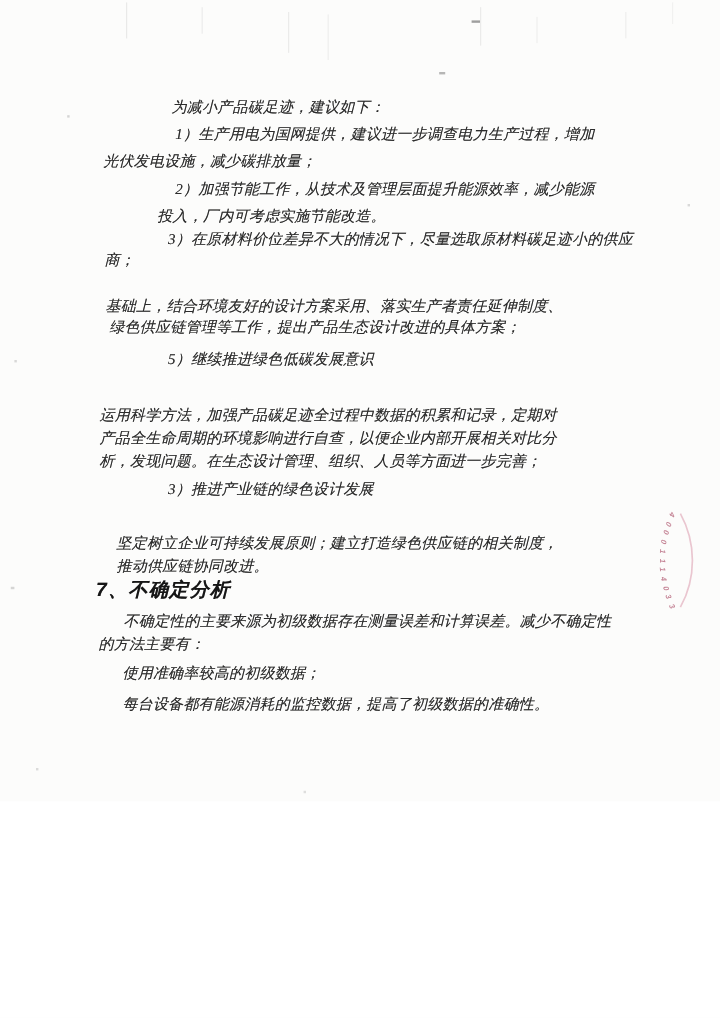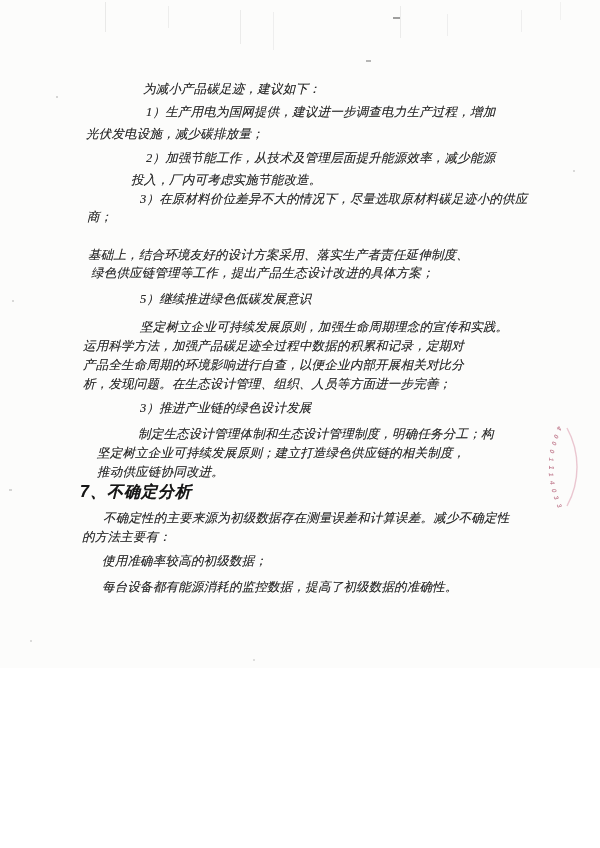--- a/index.html
+++ b/index.html
@@ -53,26 +53,24 @@
   <div class="line" style="left:143px; top:82px;">为减小产品碳足迹，建议如下：</div>
   <div class="line" style="left:146px; top:105px;">1）生产用电为国网提供，建议进一步调查电力生产过程，增加</div>
   <div class="line" style="left:86px;  top:127px;">光伏发电设施，减少碳排放量；</div>
   <div class="line" style="left:146px; top:151px;">2）加强节能工作，从技术及管理层面提升能源效率，减少能源</div>
   <div class="line" style="left:87px;  top:173px;margin-left:44px;">投入，厂内可考虑实施节能改造。</div>
   <div class="line" style="left:140px; top:192px;">3）在原材料价位差异不大的情况下，尽量选取原材料碳足迹小的供应</div>
   <div class="line" style="left:87px;  top:210px;">商；</div>
   <div class="line" style="left:88px;  top:248px;">基础上，结合环境友好的设计方案采用、落实生产者责任延伸制度、</div>
   <div class="line" style="left:91px;  top:266px;">绿色供应链管理等工作，提出产品生态设计改进的具体方案；</div>
   <div class="line" style="left:140px; top:292px;">5）继续推进绿色低碳发展意识</div>
-  <div class="line" style="left:140px; top:320px;">坚定树立企业可持续发展原则，加强生命周期理念的宣传和实践。</div>
   <div class="line" style="left:83px;  top:339px;">运用科学方法，加强产品碳足迹全过程中数据的积累和记录，定期对</div>
   <div class="line" style="left:83px;  top:358px;">产品全生命周期的环境影响进行自查，以便企业内部开展相关对比分</div>
   <div class="line" style="left:83px;  top:377px;">析，发现问题。在生态设计管理、组织、人员等方面进一步完善；</div>
   <div class="line" style="left:140px; top:401px;">3）推进产业链的绿色设计发展</div>
-  <div class="line" style="left:138px; top:427px;">制定生态设计管理体制和生态设计管理制度，明确任务分工；构</div>
   <div class="line" style="left:97px;  top:446px;">坚定树立企业可持续发展原则；建立打造绿色供应链的相关制度，</div>
   <div class="line" style="left:97px;  top:465px;">推动供应链协同改进。</div>
 
   <div class="heading" style="left:80px; top:482px;">7、不确定分析</div>
 
   <div class="line" style="left:103px; top:511px;">不确定性的主要来源为初级数据存在测量误差和计算误差。减少不确定性</div>
   <div class="line" style="left:82px;  top:530px;">的方法主要有：</div>
   <div class="line" style="left:102px; top:580px;">每台设备都有能源消耗的监控数据，提高了初级数据的准确性。</div>
   <div class="line" style="left:102px; top:554px;">使用准确率较高的初级数据；</div>
 

